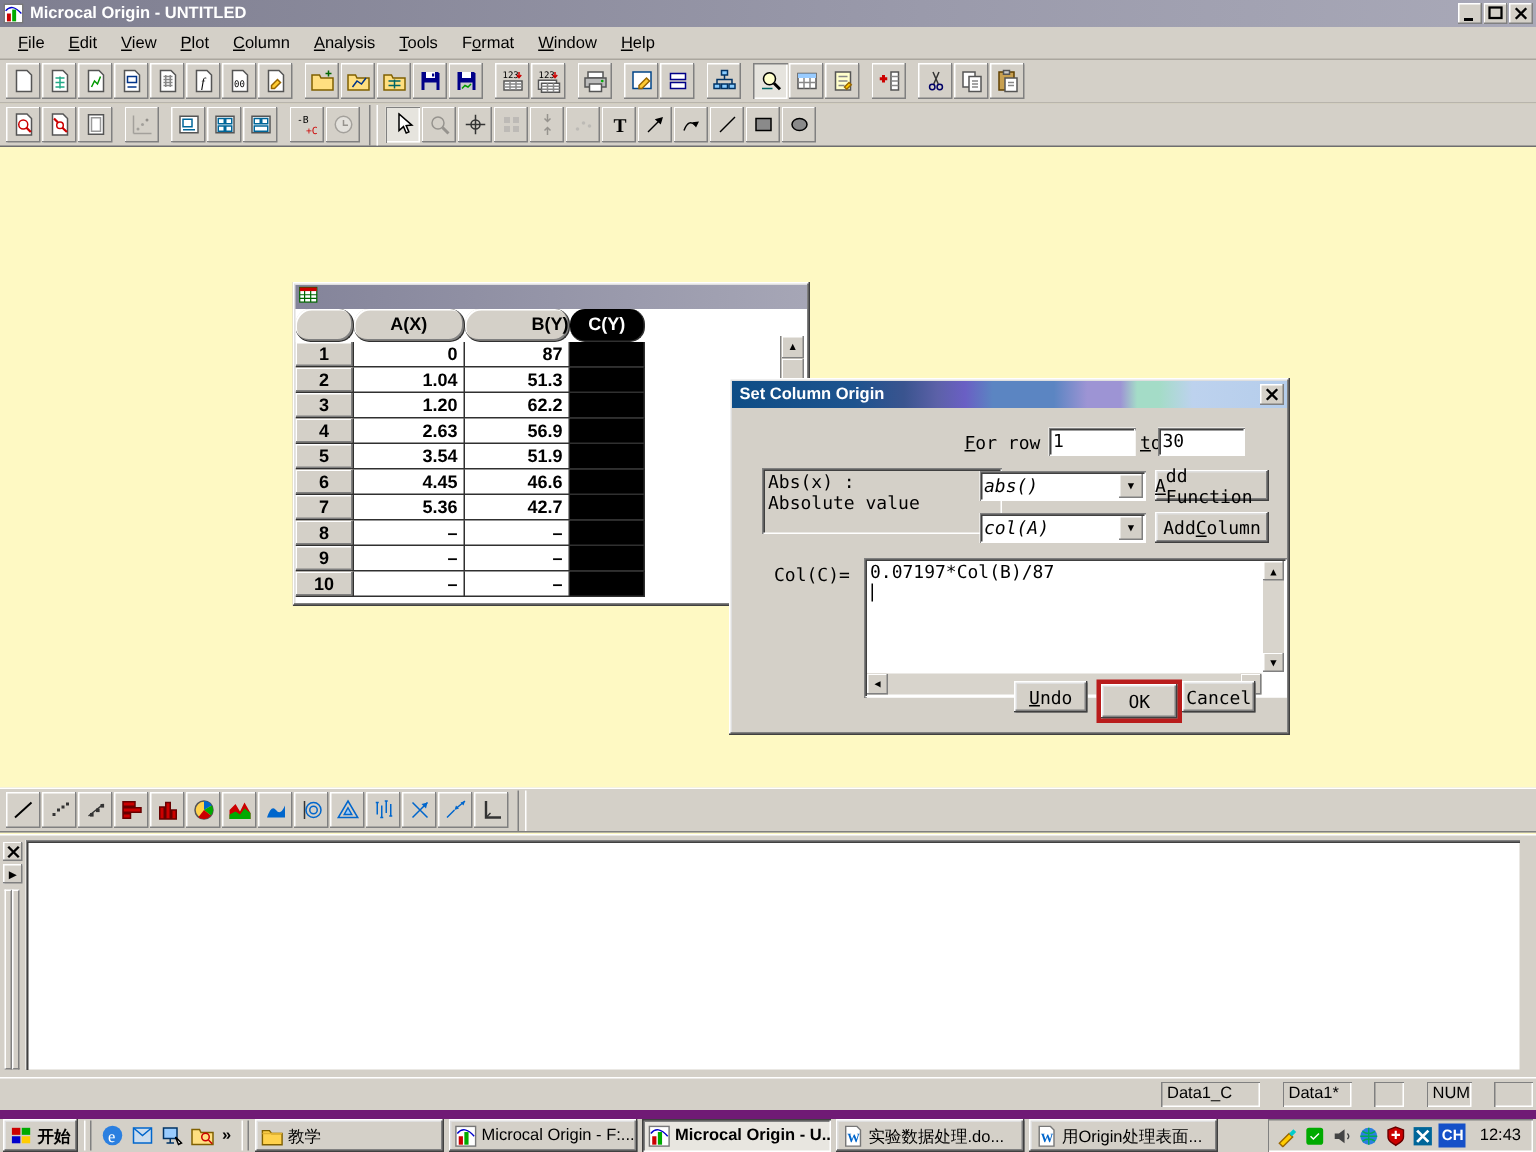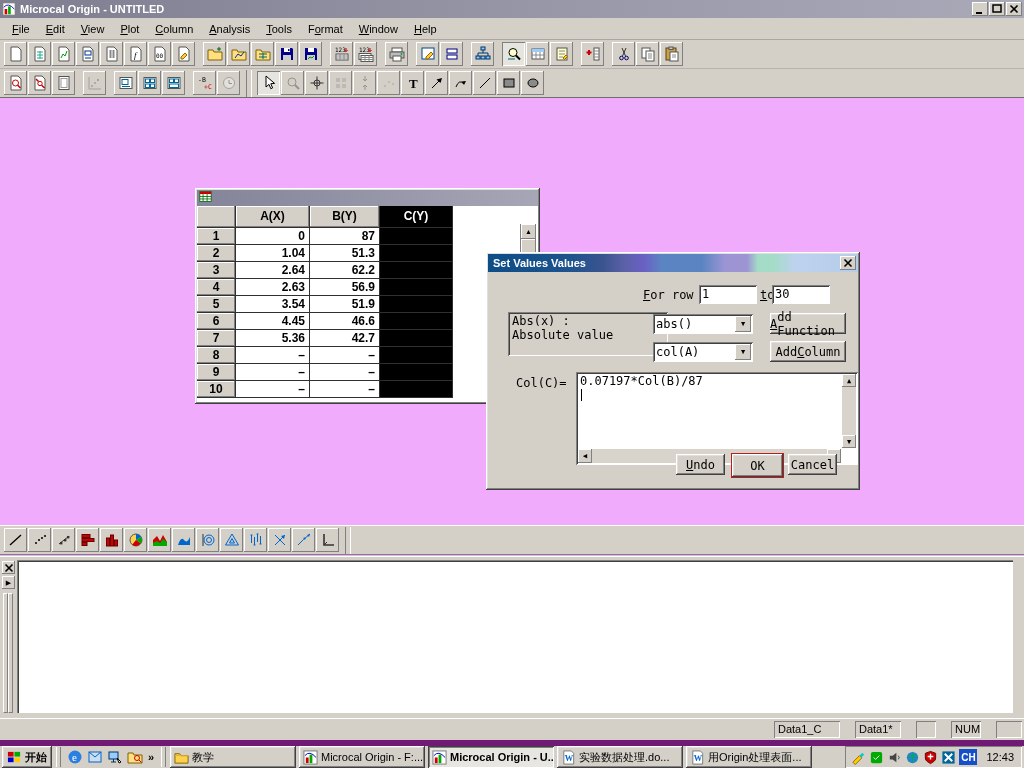--- a/index.html
+++ b/index.html
@@ -1,16 +1,16 @@
 <!DOCTYPE html>
 <html><head>
 <meta charset="utf-8">
 <style>
   html,body{margin:0;padding:0;background:#555;}
-  #screen{position:relative;width:1024px;height:768px;overflow:hidden;background:#f0abfc;
+  #screen{position:relative;width:1024px;height:768px;overflow:hidden;background:#fef9c3;
           font-family:"Liberation Sans",sans-serif;font-size:11px;color:#000;}
   svg{display:block}
   
   .out{background:#d4d0c8;box-shadow:inset -1px -1px 0 #404040,inset 1px 1px 0 #fff,inset -2px -2px 0 #808080,inset 2px 2px 0 #dfdfdf;}
   .btn{background:#d4d0c8;box-shadow:inset -1px -1px 0 #808080,inset 1px 1px 0 #fff;}
   .btn.p{box-shadow:inset 1px 1px 0 #808080,inset -1px -1px 0 #fff;background:#e6e4de;}
   .btn.d svg{opacity:.38;filter:grayscale(1);}
   .sunk{background:#fff;box-shadow:inset 1px 1px 0 #808080,inset -1px -1px 0 #fff,inset 2px 2px 0 #404040;}
   
   .titlebar{position:absolute;left:0;top:0;width:1024px;height:18px;background:linear-gradient(90deg,#7e7e90,#9a9aab 60%,#a9a9b8);
@@ -30,33 +30,33 @@
   .wtitle{position:absolute;left:2px;top:2px;right:2px;height:16px;background:linear-gradient(90deg,#84849a,#a6a6b6);
           color:#fff;font-weight:bold;display:flex;align-items:flex-start;gap:3px;padding:0 2px;flex-direction:column;}
   .swbtn{width:15px;height:12px;display:flex;align-items:center;justify-content:center;flex:none;}
   .wsbody{position:absolute;left:2px;top:18px;right:2px;bottom:2px;background:#fff;overflow:hidden;}
   .trow{display:flex;height:17px;font-weight:bold;font-size:12px;}
   .hrow{height:22px;}
   .cell{box-sizing:border-box;border-right:1px solid #303030;border-bottom:1px solid #303030;overflow:hidden;flex:none;}
   .cnum{width:39px;background:#d4d0c8;box-shadow:inset -1px -1px 0 #808080,inset 1px 1px 0 #fff;text-align:center;line-height:16px;}
   .ca{width:74px;text-align:right;padding-right:4px;line-height:16px;}
   .cb{width:70px;text-align:right;padding-right:4px;line-height:16px;}
-  .cc{width:73px;background:#000;color:#fff;}
-  .hcell{background:#d4d0c8;box-shadow:inset -1px -1px 0 #808080,inset 1px 1px 0 #fff;text-align:center;line-height:21px;}
+  .cc{width:50px;background:#000;color:#fff;}
+  .hcell{background:#d4d0c8;box-shadow:inset -1px -1px 0 #808080,inset 1px 1px 0 #fff;text-align:center;line-height:21px;border-radius:10px;}
   .hsel{background:#000;color:#fff;box-shadow:none;}
   .wscroll{position:absolute;top:18px;right:2px;width:15px;bottom:2px;background:#d8d4cc;border-left:1px solid #808080;}
   .sbtn{width:15px;height:15px;display:flex;align-items:center;justify-content:center;font-size:7px;box-sizing:border-box;}
   
   #dlg{position:absolute;left:486px;top:252px;width:374px;height:238px;z-index:5;font-family:"DejaVu Sans Mono",monospace;font-size:12px;}
   .dtitle{position:absolute;left:2px;top:2px;right:2px;height:18px;display:flex;align-items:center;color:#fff;
           font-family:"Liberation Sans",sans-serif;font-weight:bold;font-size:11px;padding-left:5px;box-sizing:border-box;
           background:linear-gradient(90deg,#0e4d86 0%,#1d538e 22%,#3a548f 31%,#5c61a8 37%,#6a5fc4 42%,#5b85c2 47%,#5b85c2 58%,#9d94d4 64%,#9d94d4 70%,#a4dcc7 73%,#a4dcc7 77%,#bdd2ee 83%,#b5cdeb 100%);}
   .dclose{position:absolute;right:4px;top:4px;width:16px;height:14px;display:flex;align-items:center;justify-content:center;}
   .dfield{position:absolute;height:19px;line-height:17px;padding:1px 3px;box-sizing:border-box;}
-  .combo{position:absolute;width:100px;height:20px;box-sizing:border-box;}
+  .combo{position:absolute;width:111px;height:20px;box-sizing:border-box;font-style:italic;}
   .combo .val{position:absolute;left:3px;top:3px;}
   .combo .drop{position:absolute;right:2px;top:2px;width:16px;height:16px;display:flex;align-items:center;justify-content:center;font-size:7px;}
   .dbtn{position:absolute;height:21px;display:flex;align-items:center;justify-content:center;}
   .dlabel{position:absolute;}
   u{text-decoration:underline;}
   
   #toolbar2d{left:0;top:525px;width:1024px;height:30px;border-top:1px solid #fff;border-bottom:1px solid #808080;}
   #script{position:absolute;left:0;top:556px;width:1024px;height:162px;background:#d4d0c8;border-top:1px solid #fff;}
   .spwhite{position:absolute;left:17px;top:3px;width:996px;height:153px;background:#fff;box-shadow:inset 1px 1px 0 #808080,inset 2px 2px 0 #404040;}
   .grip{position:absolute;left:3px;top:36px;width:3px;height:118px;background:#d4d0c8;border-top:1px solid #fff;border-left:1px solid #fff;border-right:1px solid #808080;border-bottom:1px solid #808080;}
@@ -472,38 +472,38 @@
           <svg width="12" height="12" viewBox="0 0 12 12">
             <path d="M2.5 2.5l7 7M9.5 2.5l-7 7" stroke="#000" stroke-width="1.6"></path>
           </svg>
         </div>
     </div>
     <div class="wsbody">
       <div id="wsgrid">
           <div class="trow hrow">
             <div class="cell hcell cnum" style="height: 22px;"></div>
             <div class="cell hcell ca" style="text-align: center; padding: 0px;">A(X)</div>
-            <div class="cell hcell cb" style="text-align: center; padding: 0px;">B(Y)</div>
+            <div class="cell hcell cb" style="text-align: right; padding: 0px;">B(Y)</div>
             <div class="cell hcell cc hsel" style="text-align: center; padding: 0px;">C(Y)</div>
           </div>
           <div class="trow">
             <div class="cell cnum">1</div>
             <div class="cell ca">0</div>
             <div class="cell cb">87</div>
             <div class="cell cc"></div>
           </div>
           <div class="trow">
             <div class="cell cnum">2</div>
             <div class="cell ca">1.04</div>
             <div class="cell cb">51.3</div>
             <div class="cell cc"></div>
           </div>
           <div class="trow">
             <div class="cell cnum">3</div>
-            <div class="cell ca">2.64</div>
+            <div class="cell ca">1.20</div>
             <div class="cell cb">62.2</div>
             <div class="cell cc"></div>
           </div>
           <div class="trow">
             <div class="cell cnum">4</div>
             <div class="cell ca">2.63</div>
             <div class="cell cb">56.9</div>
             <div class="cell cc"></div>
           </div>
           <div class="trow">
@@ -546,21 +546,21 @@
       <div class="wscroll">
         <div class="sbtn btn">▲</div>
         <div class="sbtn btn" style="height:14px"></div>
         <div class="sbtn btn" style="position:absolute;bottom:0">▼</div>
       </div>
     </div>
   </div>
 
   <div id="dlg" class="out">
     <div class="dtitle">
-      <span>Set Values Values</span>
+      <span>Set Column Origin</span>
     </div>
     <div class="dclose btn" id="dlg-close">
         <svg width="12" height="12" viewBox="0 0 12 12">
           <path d="M2.5 2.5l7 7M9.5 2.5l-7 7" stroke="#000" stroke-width="1.6"></path>
         </svg>
       </div>
 
     <div class="dlabel" style="left:157px;top:36px"><u>F</u><span>or row</span></div>
     <div class="dfield sunk" style="left:213px;top:33px;width:58px">1</div>
     <div class="dlabel" style="left:274px;top:36px"><u>t</u><span>o</span></div>
@@ -601,21 +601,21 @@
       <div style="position:absolute;left:2px;bottom:2px;height:14px;right:17px;background:#d8d4cc">
         <div class="sbtn btn" style="width:14px;height:14px;float:left">◀</div>
         <div class="sbtn btn" style="width:14px;height:14px;float:right">▶</div>
       </div>
     </div>
 
     <div class="dbtn out" style="left:190px;top:202px;width:49px">
         <u>U</u>
         <span>ndo</span>
       </div>
-    <div class="dbtn out" style="left:245px;top:201px;width:51px;height:23px;border:1px solid #b91c1c">OK</div>
+    <div class="dbtn out" style="left:245px;top:201px;width:51px;height:23px;border:3px solid #b91c1c">OK</div>
     <div class="dbtn out" style="left:302px;top:202px;width:49px">Cancel</div>
   </div>
 
   <div class="toolbar" id="toolbar2d">
       <div class="tbtn btn">
         <svg width="16" height="16" viewBox="0 0 16 16">
           <path d="M2 13L13 3" stroke="#000" stroke-width="1.3"></path>
         </svg>
       </div>
       <div class="tbtn btn">

